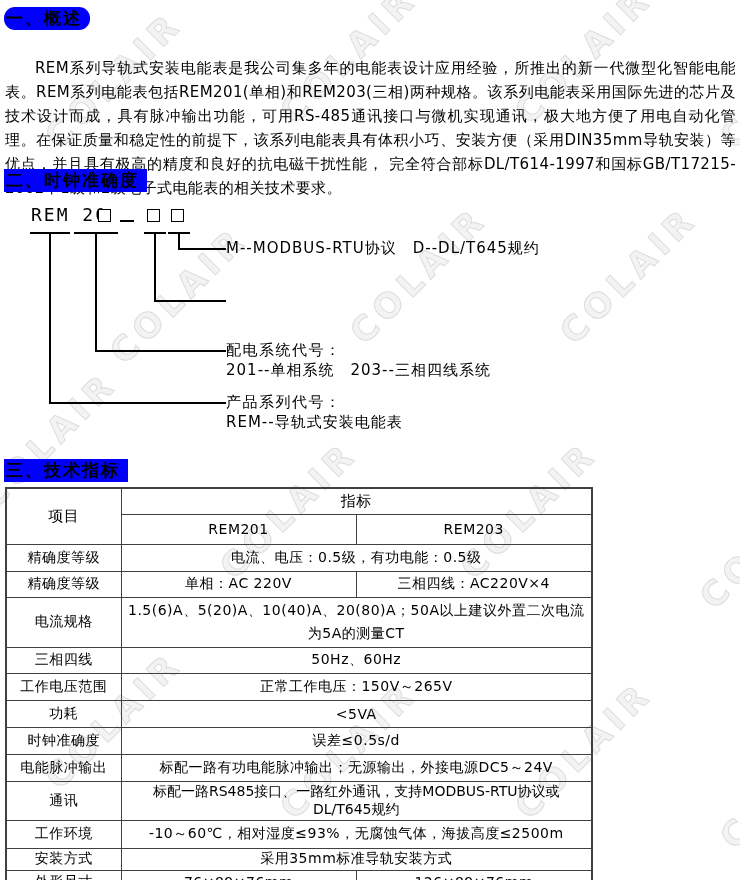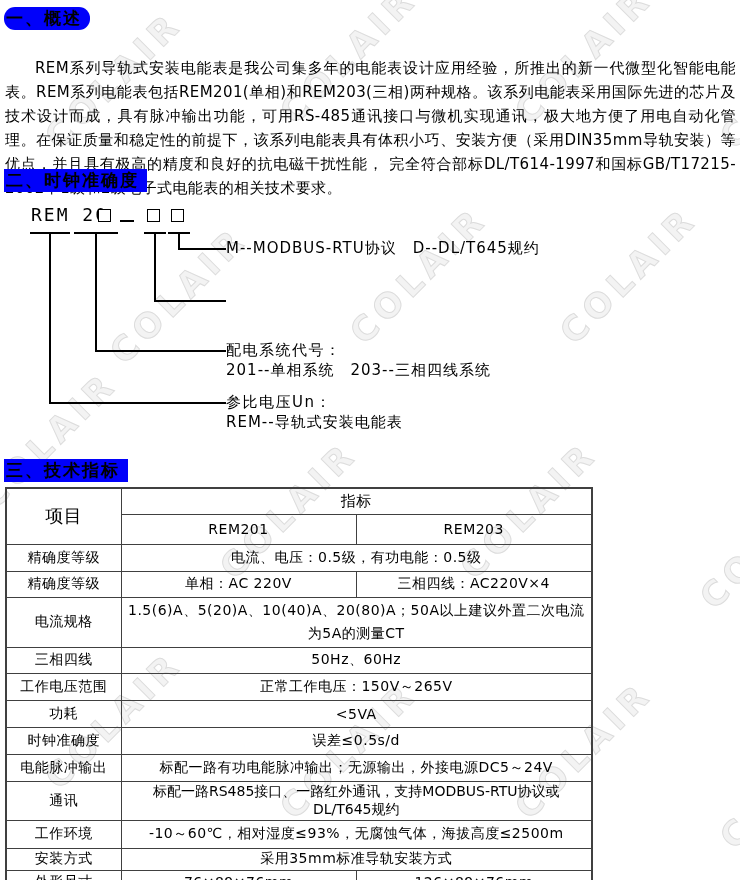--- a/index.html
+++ b/index.html
@@ -106,36 +106,36 @@
   <div class="callout" style="top:38px">
     <div class="detail">M--MODBUS-RTU协议　D--DL/T645规约</div>
   </div>
   <div class="callout" style="top:90px">
   </div>
   <div class="callout" style="top:140px">
     <div class="title">配电系统代号：</div>
     <div class="detail">201--单相系统　203--三相四线系统</div>
   </div>
   <div class="callout" style="top:192px">
-    <div class="title">参比电压Un：</div>
+    <div class="title">产品系列代号：</div>
     <div class="detail">REM--导轨式安装电能表</div>
   </div>
 </div>
 
 <div class="sec-heading" id="sec3-heading">三、技术指标</div>
 
 <table class="spec-table">
   <colgroup>
       <col style="width:115px">
       <col style="width:235px">
       <col style="width:236px">
     </colgroup>
   <tbody>
       <tr style="height:26px">
-    <th rowspan="2" style="font-size:18px">项目</th>
+    <th rowspan="2" style="font-size:15px">项目</th>
     <th colspan="2" style="font-size:15px">指标</th>
   </tr>
   <tr style="height:30px">
     <th>REM201</th>
     <th>REM203</th>
   </tr>
   <tr style="height:27px">
     <td>精确度等级</td>
     <td colspan="2">电流、电压：0.5级，有功电能：0.5级</td>
   </tr>

